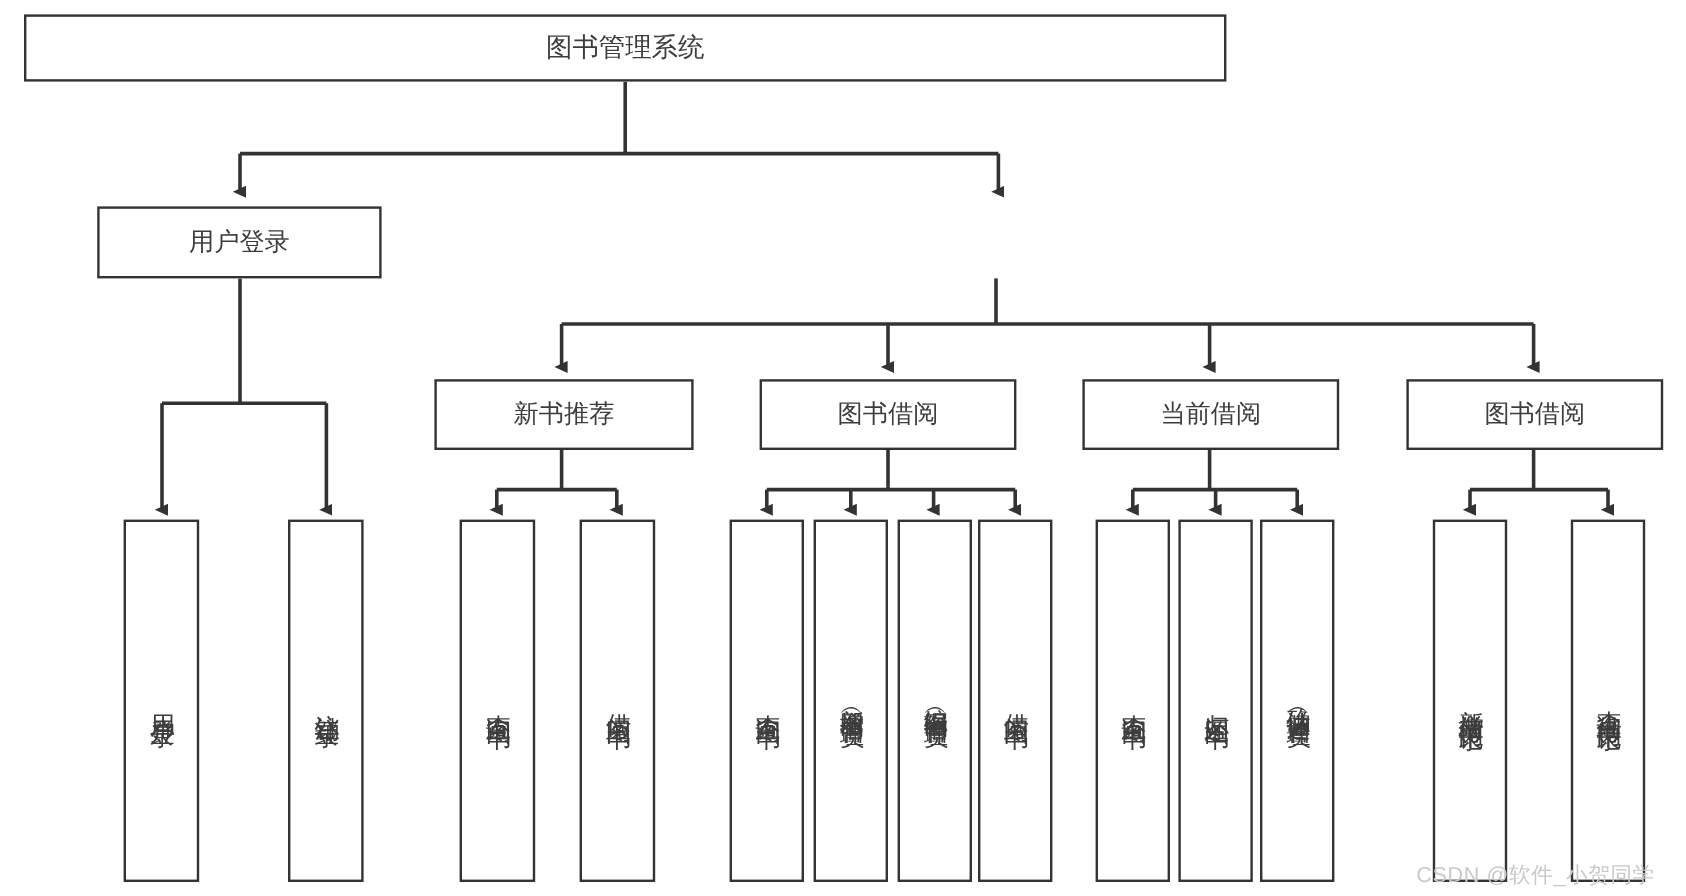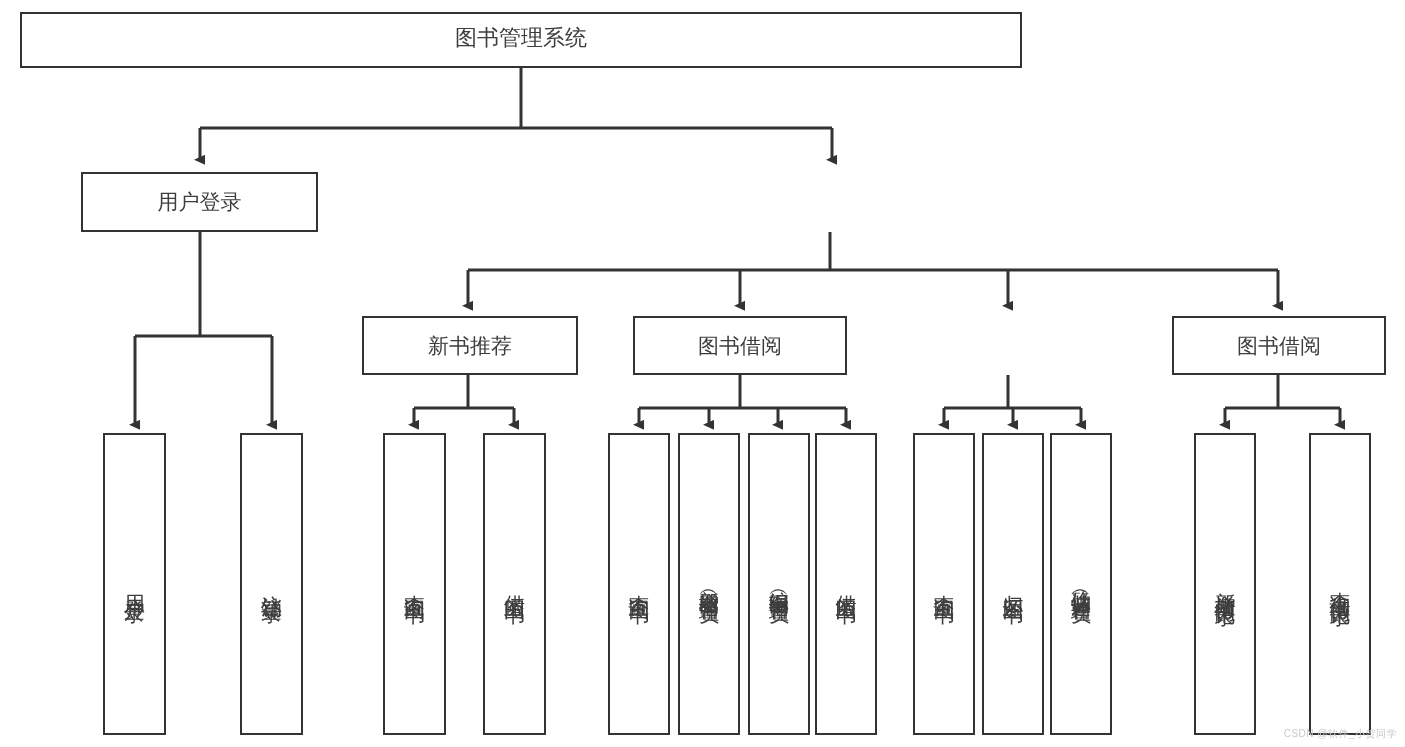--- a/index.html
+++ b/index.html
@@ -17,21 +17,21 @@
 
   .leaf{position:absolute;box-sizing:border-box;background:#ffffff;border:2px solid #333333;
         display:flex;align-items:center;justify-content:center;padding:6px 0;}
   .leaf .vlbl{
       writing-mode:vertical-rl; text-orientation:upright;
       color:#3d3d3d;font-size:21px;letter-spacing:3px;line-height:1.05;
       white-space:nowrap;
   }
   .leaf.tall .vlbl{font-size:20px;letter-spacing:2px;}
 
-  #watermark{position:absolute;right:8px;bottom:6px;color:#c9c9c9;font-size:10px;
+  #watermark{position:absolute;right:26px;bottom:6px;color:#c9c9c9;font-size:18px;
              letter-spacing:.5px;white-space:nowrap;}
 </style>
 </head>
 <body>
 
 <div id="stage">
 
   <svg id="wires" viewBox="0 0 1405 747" xmlns="http://www.w3.org/2000/svg">
     <defs>
       <marker id="arrow" markerWidth="12" markerHeight="12" refX="5.2" refY="5" orient="auto" markerUnits="userSpaceOnUse">
@@ -75,33 +75,36 @@
       <path d="M1013,408 L1013,425" marker-end="url(#arrow)"></path>
       <path d="M1081,408 L1081,425" marker-end="url(#arrow)"></path>
 
       <path d="M1278,375 L1278,408"></path>
       <path d="M1225,408 L1340,408"></path>
       <path d="M1225,408 L1225,425" marker-end="url(#arrow)"></path>
       <path d="M1340,408 L1340,425" marker-end="url(#arrow)"></path>
     </g>
   </svg>
 
-  <div class="node root" style="left:20px;top:12px;width:1002px;height:56px;font-family:Liberation Mono, monospace;">
+  <div class="node root" style="left:20px;top:12px;width:1002px;height:56px;">
     <span class="lbl">图书管理系统</span>
   </div>
 
   <div class="node tier2" style="left:81px;top:172px;width:237px;height:60px;">
     <span class="lbl">用户登录</span>
   </div>
 
   <div class="node tier3" style="left:633px;top:316px;width:214px;height:59px;">
     <span class="lbl">图书借阅</span>
   </div>
   <div class="node tier3" style="left:362px;top:316px;width:216px;height:59px;">
     <span class="lbl">新书推荐</span>
+  </div>
+  <div class="node tier3" style="left:902px;top:316px;width:214px;height:59px;">
+    <span class="lbl">当前借阅</span>
   </div>
   <div class="node tier3" style="left:1172px;top:316px;width:214px;height:59px;">
     <span class="lbl">图书借阅</span>
   </div>
 
   <div class="leaf" style="left:103px;top:433px;width:63px;height:302px;">
     <span class="vlbl">用户登录</span>
   </div>
   <div class="leaf" style="left:240px;top:433px;width:63px;height:302px;">
     <span class="vlbl">注销登录</span>

